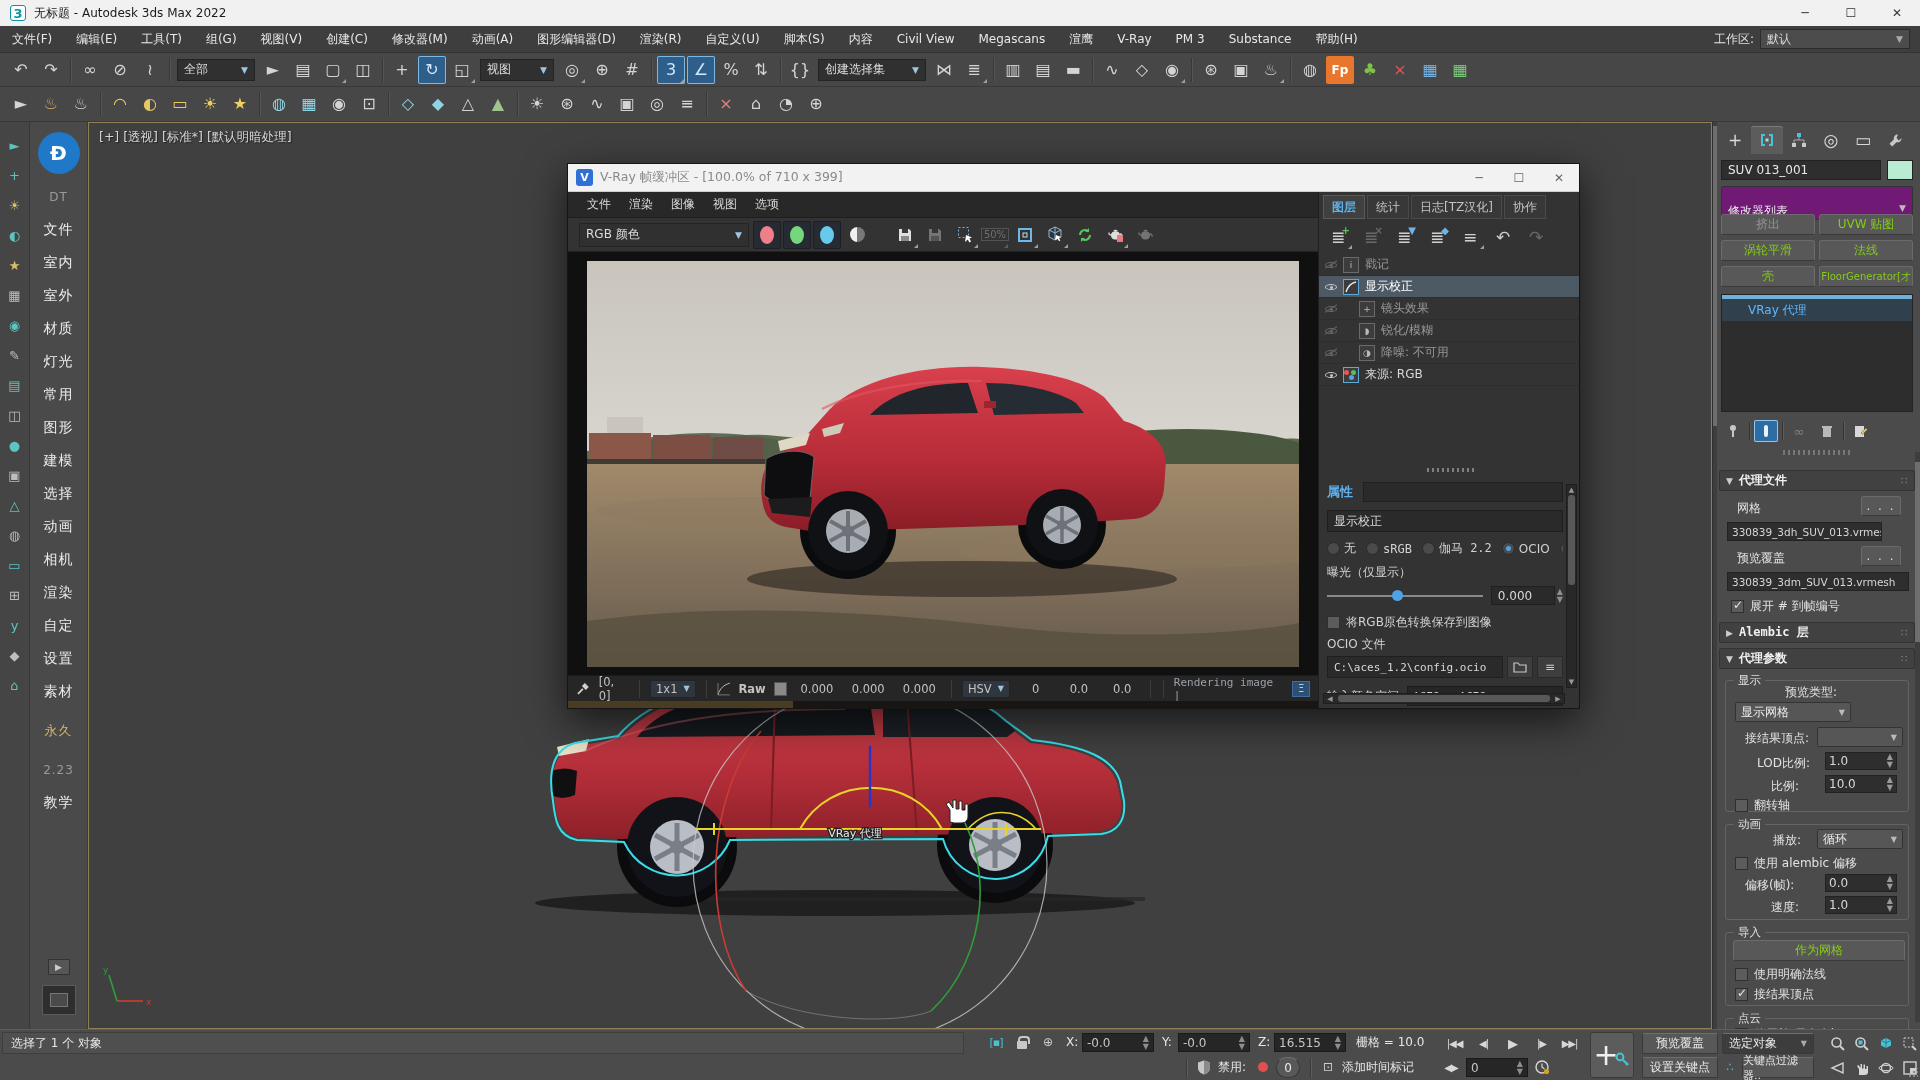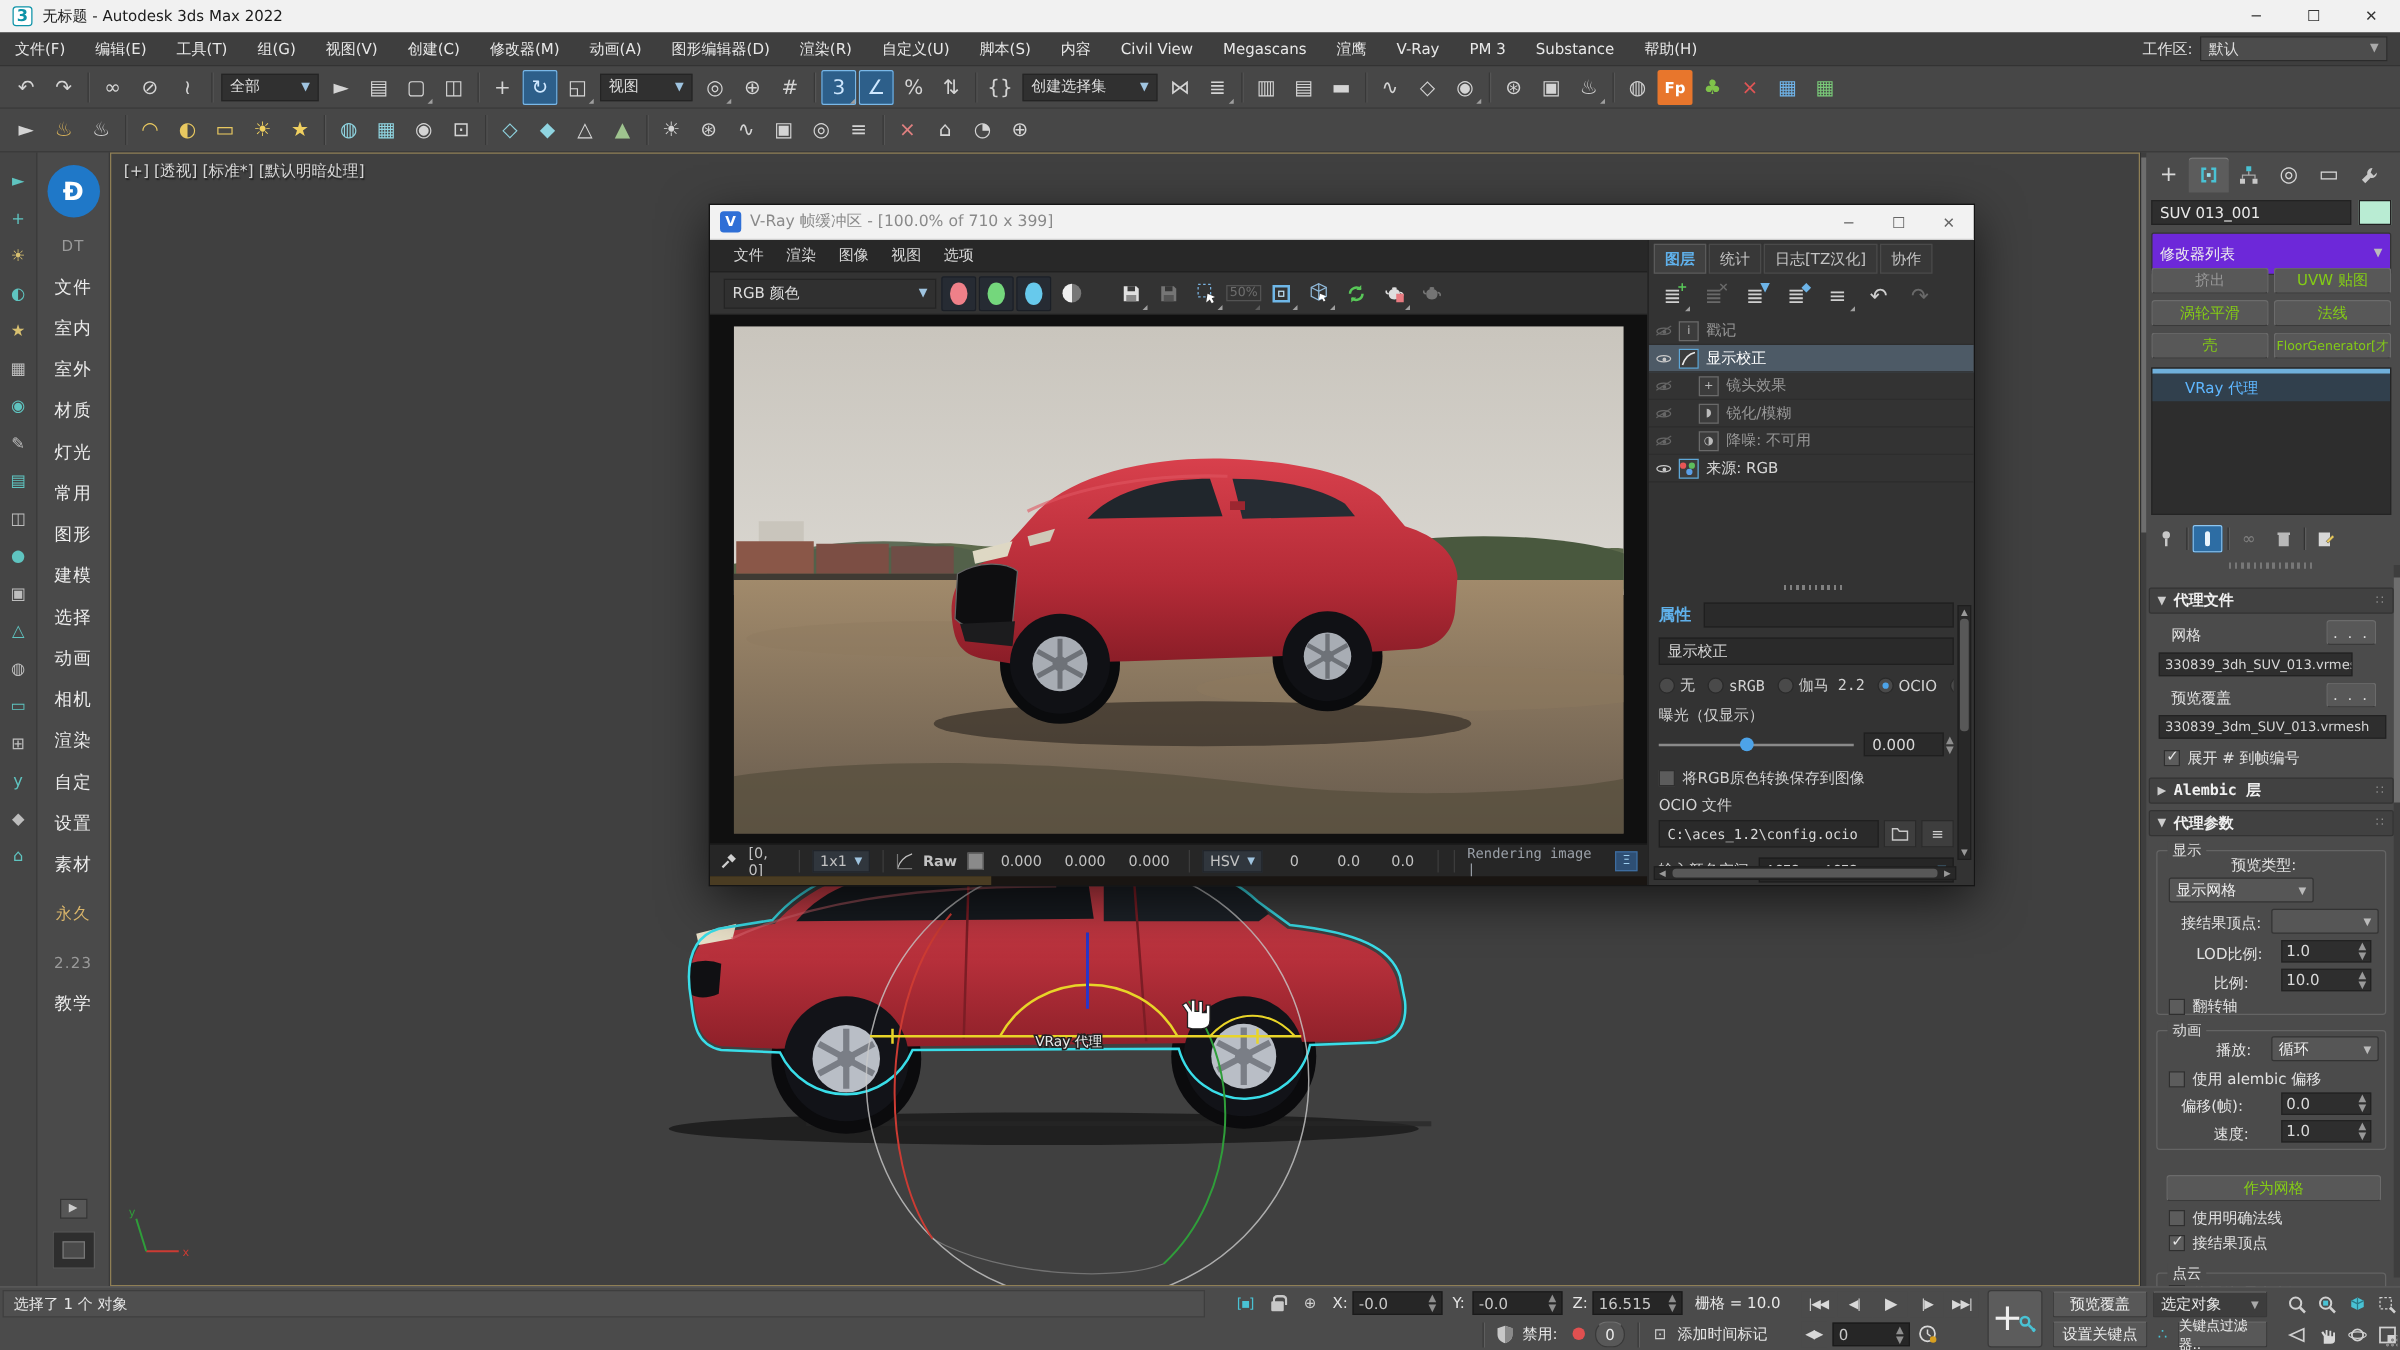--- a/index.html
+++ b/index.html
@@ -57,21 +57,21 @@
   #cp-scroll{position:absolute;left:0;top:0;width:4px;height:907px;background:#3e3e3e}
   #cp-scroll i{position:absolute;left:0;top:4px;width:4px;height:300px;background:#6e6e6e}
   #cp-vscroll{position:absolute;right:0;top:330px;width:5px;height:570px;background:#3e3e3e}
   #cp-vscroll i{position:absolute;left:0;top:10px;width:5px;height:180px;background:#6e6e6e}
   #cptabs{position:absolute;left:6px;top:4px;display:flex}
   .cptab{width:32px;height:28px;display:flex;align-items:center;justify-content:center;color:#d8d8d8;border-radius:3px 3px 0 0;font-size:17px}
   .cptab.active{background:#5c5c5c;box-shadow:inset 0 1px 0 #7a7a7a}
   #cp-namerow{position:absolute;left:8px;top:38px;width:192px;display:flex;gap:6px}
   #cp-name{flex:1;height:20px;background:#2e2e2e;border:1px solid #222;color:#e8e8e8;padding:0 6px;line-height:18px}
   #cp-swatch{width:26px;height:20px;background:#b9ecd3;border:1px solid #222}
-  .cpdrop{position:absolute;height:22px;background:#6d28d9;border:1px solid #333;border-radius:2px;display:flex;align-items:center;padding:16px 6px;color:#eee}
+  .cpdrop{position:absolute;height:22px;background:#701a75;border:1px solid #333;border-radius:2px;display:flex;align-items:flex-start;padding:16px 6px;color:#eee}
   .cpdrop .arr{margin-left:auto;font-size:9px;color:#bbb}
   #cp-modlist{left:8px;top:64px;width:192px}
   .cbtn{position:absolute;height:21px;background:#585858;border:1px solid #6b6b6b;border-bottom-color:#3a3a3a;border-radius:3px;color:#84cc16;display:flex;align-items:center;justify-content:center;font-size:12px;overflow:hidden;white-space:nowrap}
   .cbtn.disabled{color:#969696}
   #cp-stack{position:absolute;left:8px;top:172px;width:192px;height:118px;background:#2d2d2d;border:1px solid #242424}
   #cp-stack .topstrip{height:4px;background:#6fb0dc}
   #cp-stack .srow{height:22px;display:flex;align-items:center;padding-left:26px;color:#5fb7ff;background:#31404d}
   #cp-stackicons{position:absolute;left:8px;top:296px;width:192px;height:26px;display:flex;align-items:center;gap:4px}
   #cp-stackicons .ic{width:24px;height:22px;display:flex;align-items:center;justify-content:center;border-radius:2px;color:#ccc}
   #cp-stackicons .ic.active{background:#2d6da4;box-shadow:inset 0 0 0 1px #8ec6f0}
@@ -757,20 +757,23 @@
     <div class="spinbox" style="left:112px;top:752px;width:72px">
         <span>0.0</span>
         <span class="sp">▲<br>▼</span>
       </div>
     <span class="cp-label" style="left:58px;top:777px">速度:</span>
     <div class="spinbox" style="left:112px;top:774px;width:72px">
         <span>1.0</span>
         <span class="sp">▲<br>▼</span>
       </div>
 
+    <div class="grp" style="top:810px;height:74px">
+      <span class="gt">导入</span>
+    </div>
     <div class="cbtn" style="left:20px;top:818px;width:172px">作为网格</div>
     <span class="cbrow" style="left:22px;top:844px">
       <span class="cb"></span>
       <span>使用明确法线</span>
     </span>
     <span class="cbrow" style="left:22px;top:864px">
       <span class="cb on"></span>
       <span>接结果顶点</span>
     </span>
 

